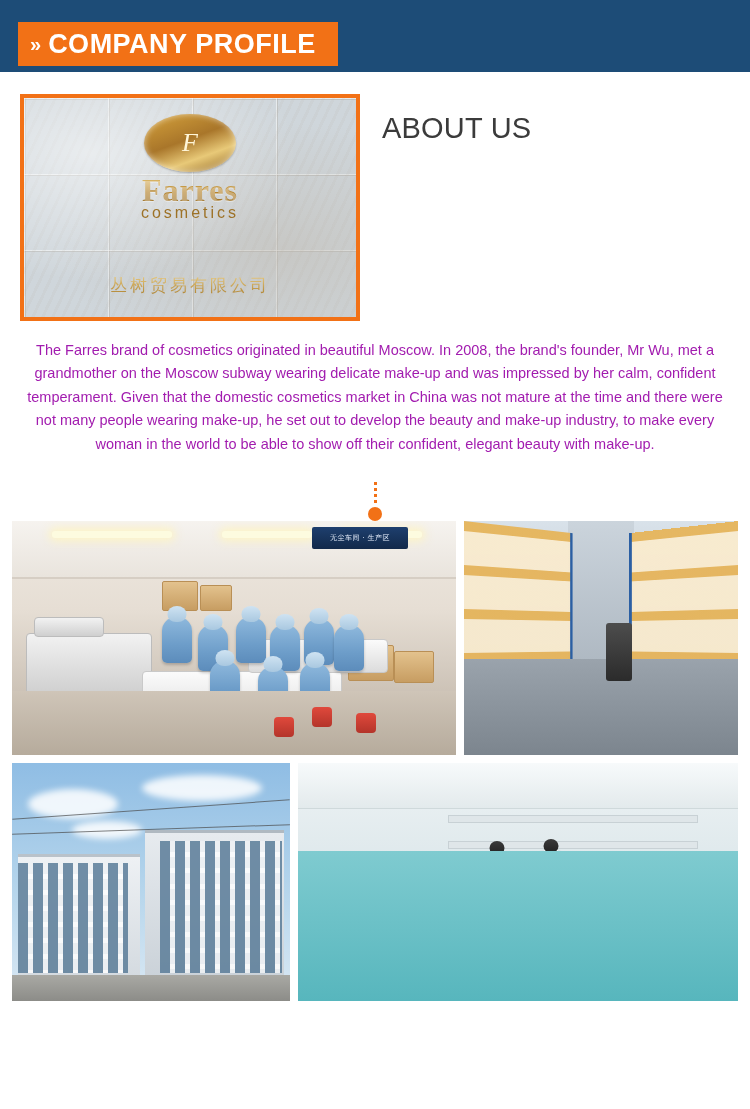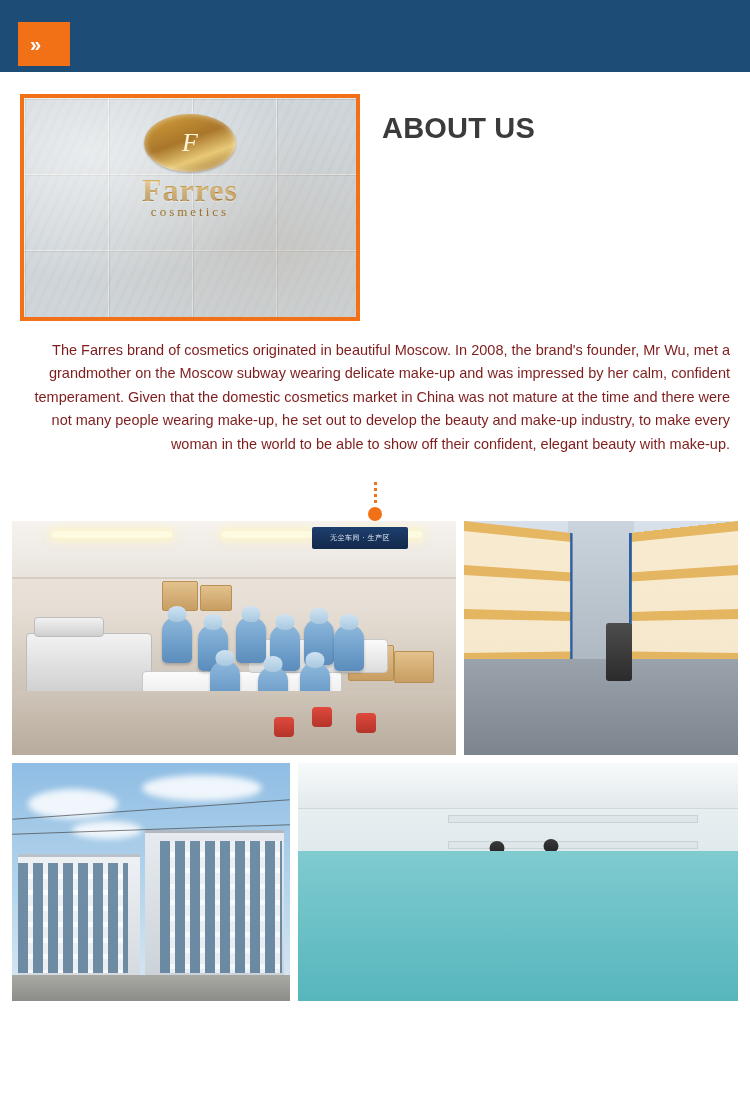--- a/index.html
+++ b/index.html
@@ -121,22 +121,22 @@
     background-clip: text;
     color: transparent;
     text-shadow: 0 1px 0 rgba(255,255,255,.35);
     white-space: nowrap;
   }
   .brand-sub {
     position: absolute;
     left: 50%;
     top: 106px;
     transform: translateX(-50%);
-    font-family: Liberation Serif, serif;
-    font-size: 13px;
+    font-family: Liberation Sans, sans-serif;
+    font-size: 16px;
     letter-spacing: 3px;
     color: #9d7227;
     white-space: nowrap;
   }
   .cn-big {
     position: absolute;
     left: 50%;
     top: 126px;
     transform: translateX(-50%);
     font-size: 40px;
@@ -162,38 +162,38 @@
     white-space: nowrap;
   }
 
   .about-text {
     flex: 1 1 auto;
     padding-top: 18px;
   }
   .about-title {
     font-size: 29px;
     color: #3b3b3b;
-    font-weight: 700;
+    font-weight: 400;
     margin: 0 0 0 0;
     letter-spacing: .2px;
   }
   .about-body {
     font-size: 14.5px;
     line-height: 1.62;
     color: #3a3a3a;
     margin: 0;
   }
 
   
   .long-para {
     padding: 18px 20px 0 20px;
     font-size: 14.5px;
     line-height: 1.62;
-    color: #7f1d1d;
-    text-align: right;
+    color: #a21caf;
+    text-align: center;
   }
 
   
   .dot-divider {
     width: 100%;
     display: flex;
     flex-direction: column;
     align-items: center;
     padding-top: 26px;
   }
@@ -365,31 +365,33 @@
   .p4 .floor3 { position:absolute; left:0; right:0; bottom:0; height:150px; background: linear-gradient(180deg,#7fcbd0,#57b6bd); }
 </style>
 </head>
 <body>
 
 <div class="page">
 
   <div class="header-band">
     <div class="header-tab">
       <span class="chev">»</span>
+      <span class="header-title">COMPANY PROFILE</span>
     </div>
   </div>
 
   <div class="about-wrap">
 
     <div class="about-photo ph">
       <div class="tile-grid"></div>
       <div class="tile-noise"></div>
       <div class="brand-emblem">F</div>
       <div class="brand-word">Farres</div>
       <div class="brand-sub">cosmetics</div>
+      <div class="cn-small">丛树贸易有限公司</div>
     </div>
 
     <div class="about-text">
       <h2 class="about-title">ABOUT US</h2>
     </div>
   </div>
 
   <div class="long-para">The Farres brand of cosmetics originated in beautiful Moscow. In 2008, the brand's founder, Mr Wu, met a grandmother on the Moscow subway wearing delicate make-up and was impressed by her calm, confident temperament. Given that the domestic cosmetics market in China was not mature at the time and there were not many people wearing make-up, he set out to develop the beauty and make-up industry, to make every woman in the world to be able to show off their confident, elegant beauty with make-up.</div>
 
   <div class="dot-divider">

